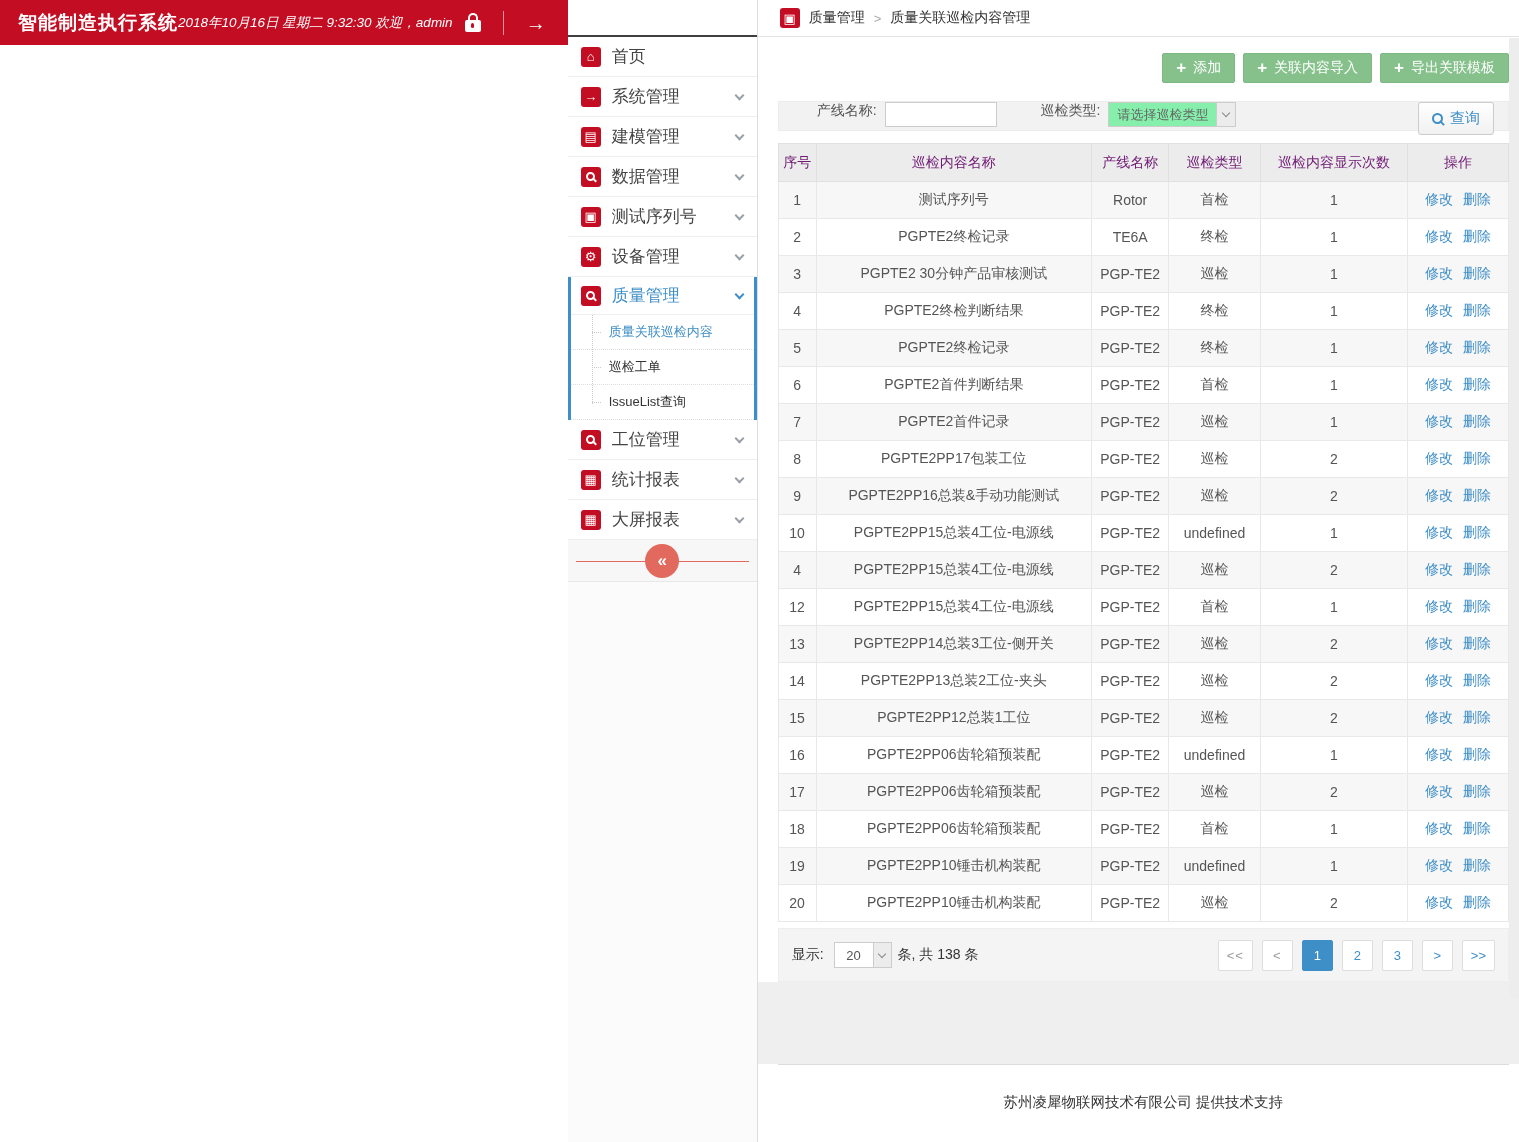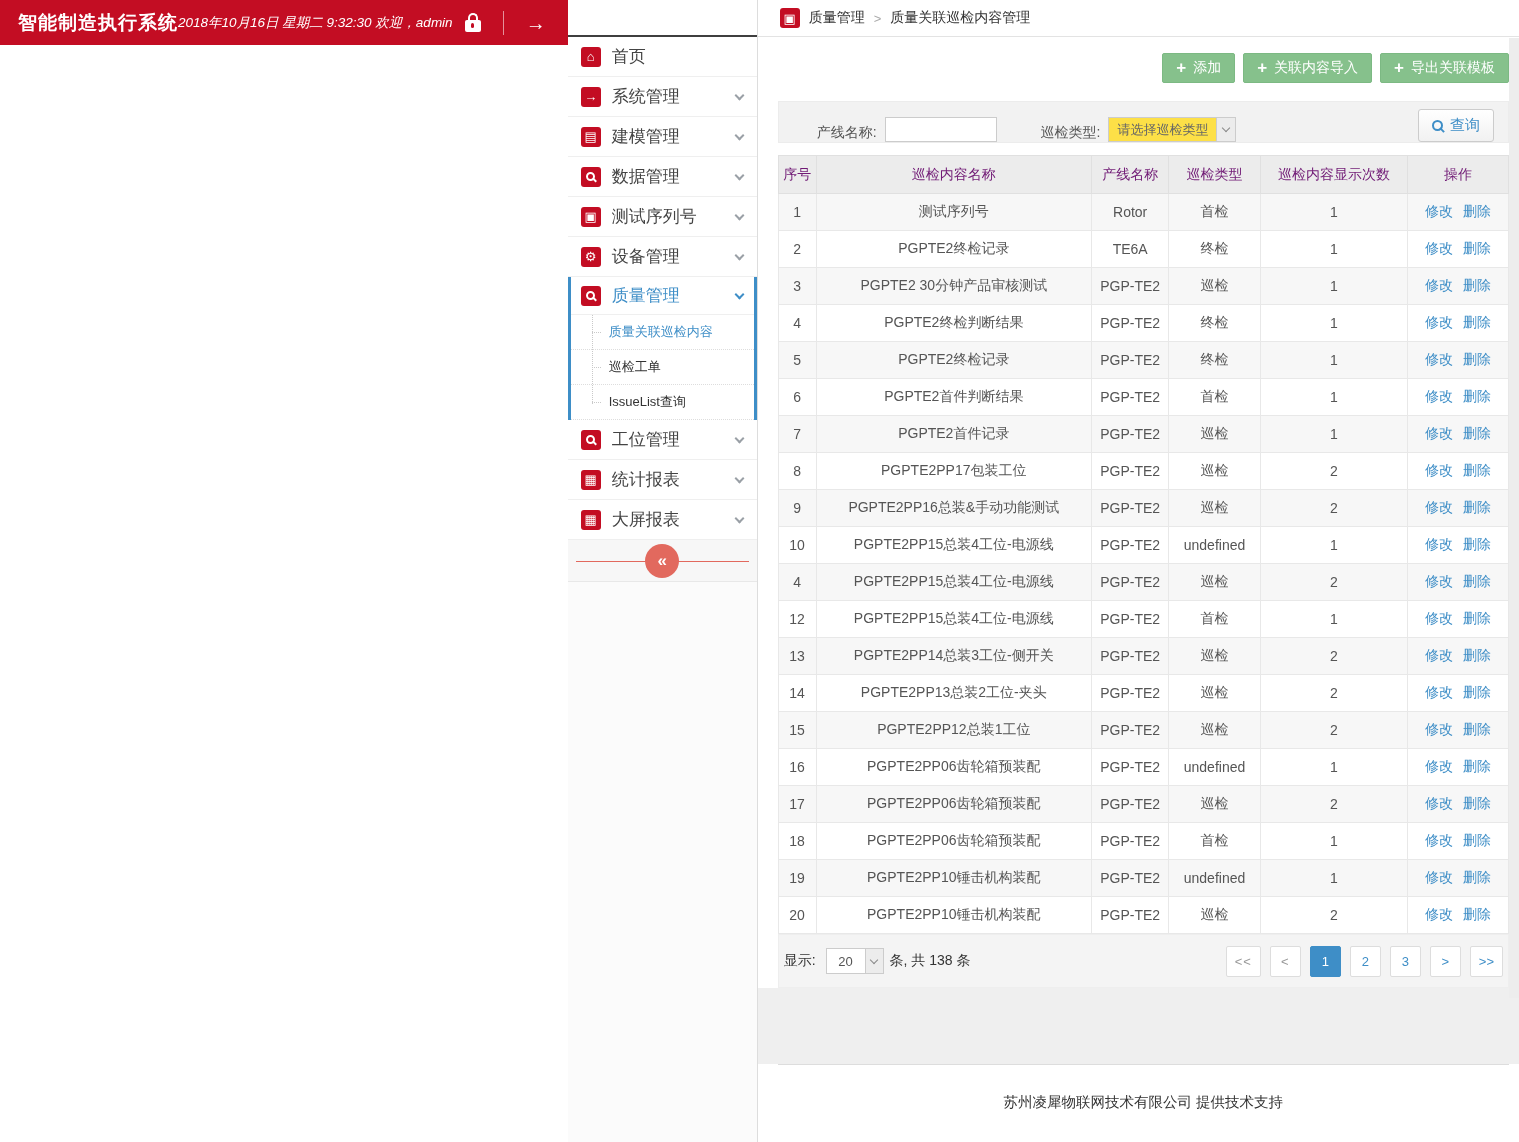--- a/index.html
+++ b/index.html
@@ -52,37 +52,37 @@
   .main { flex:1; display:flex; flex-direction:column; background:#fff; min-width:0; position:relative; }
   .breadcrumb-bar { height:37px; flex:0 0 auto; border-bottom:1px solid #e3e3e3; display:flex; align-items:center; padding-left:22px; gap:9px; background:#fff; font-size:14px; }
   .bc-icon { width:20px; height:20px; background:#c30d23; border-radius:3px; color:#fff; display:flex; align-items:center; justify-content:center; font-size:13px; }
   .bc-sep { color:#a9a9a9; font-size:13px; }
 
   .content { flex:0 0 auto; padding:0 10px 0 20px; background:#fff; }
   .toolbar-row { margin-top:16px; display:flex; justify-content:flex-end; gap:8px; }
   .green-btn { background:#86c18c; border:1px solid #7cb983; color:#fff; height:30px; padding:0 13px; font-size:14px; display:flex; align-items:center; gap:7px; border-radius:2px; cursor:pointer; }
   .green-btn .plus { font-size:17px; font-weight:bold; line-height:1; margin-top:-1px; }
 
-  .filter-bar { margin-top:18px; background:#f2f2f2; border:1px solid #ececec; height:42px; display:flex; align-items:flex-end; padding:0 14px 0 38px; font-size:14px; color:#555; }
+  .filter-bar { margin-top:18px; background:#f2f2f2; border:1px solid #ececec; height:30px; display:flex; align-items:flex-start; padding:0 14px 0 38px; font-size:14px; color:#555; }
   .filter-bar label { margin-right:8px; }
   .txt-input { width:112px; height:25px; border:1px solid #ccc; background:#fff; padding:0 6px; font-size:13px; }
   .sel-wrap { margin-left:44px; }
-  .fake-select { display:flex; align-items:center; height:25px; border:1px solid #ccc; background:#fde047; cursor:pointer; }
+  .fake-select { display:flex; align-items:center; height:25px; border:1px solid #ccc; background:#86efac; cursor:pointer; }
   .fake-select .val { padding:0 8px; font-size:13px; color:#666; white-space:nowrap; }
   .fake-select .arrow-box { width:19px; align-self:stretch; background:#ececec; border-left:1px solid #ccc; display:flex; align-items:center; justify-content:center; }
   .fake-select .arrow-box i { width:6px; height:6px; border-right:1.5px solid #888; border-bottom:1.5px solid #888; transform:rotate(45deg); margin-top:-3px; }
   .search-btn { margin-left:auto; width:76px; height:33px; background:linear-gradient(#ffffff,#f1f1f1); border:1px solid #ccc; border-radius:3px; display:flex; align-items:center; justify-content:center; gap:7px; color:#3e8ec7; font-size:15px; cursor:pointer; }
 
   .data-table { margin-top:12px; width:100%; border-collapse:collapse; font-size:14px; color:#555; }
   .data-table th { background:#ececec; height:38px; font-weight:normal; color:#701a75; border:1px solid #e0e0e0; }
   .data-table td { height:37px; text-align:center; border:1px solid #e8e8e8; background:#fff; }
   .data-table tbody tr:nth-child(odd) td { background:#f7f7f7; }
   .op-link { color:#3e8ec7; text-decoration:none; margin:0 5px; cursor:pointer; }
 
-  .pagination-bar { margin-top:0; background:#f4f4f4; border:1px solid #eee; height:54px; display:flex; align-items:center; padding:0 5px; font-size:14px; color:#333; }
+  .pagination-bar { margin-top:6px; background:#f4f4f4; border:1px solid #eee; height:54px; display:flex; align-items:center; padding:0 13px; font-size:14px; color:#333; }
   .ps-select { display:flex; align-items:center; height:26px; border:1px solid #ccc; background:#fff; margin:0 6px 0 10px; cursor:pointer; }
   .ps-select .val { width:38px; text-align:center; font-size:13px; color:#555; }
   .ps-select .arrow-box { width:18px; align-self:stretch; background:#ececec; border-left:1px solid #ccc; display:flex; align-items:center; justify-content:center; }
   .ps-select .arrow-box i { width:6px; height:6px; border-right:1.5px solid #888; border-bottom:1.5px solid #888; transform:rotate(45deg); margin-top:-3px; }
   .pg-group { margin-left:auto; display:flex; }
   .pg-btn { min-width:31px; height:31px; padding:0 8px; border:1px solid #ddd; background:#fff; color:#3e8ec7; display:flex; align-items:center; justify-content:center; font-size:13px; border-radius:2px; margin-left:9px; cursor:pointer; }
   .pg-btn.muted { color:#999; letter-spacing:1px; }
   .pg-btn.active { background:#3e8ec7; border-color:#3e8ec7; color:#fff; }
 
   .gap-strip { flex:1; background:#efefef; }

